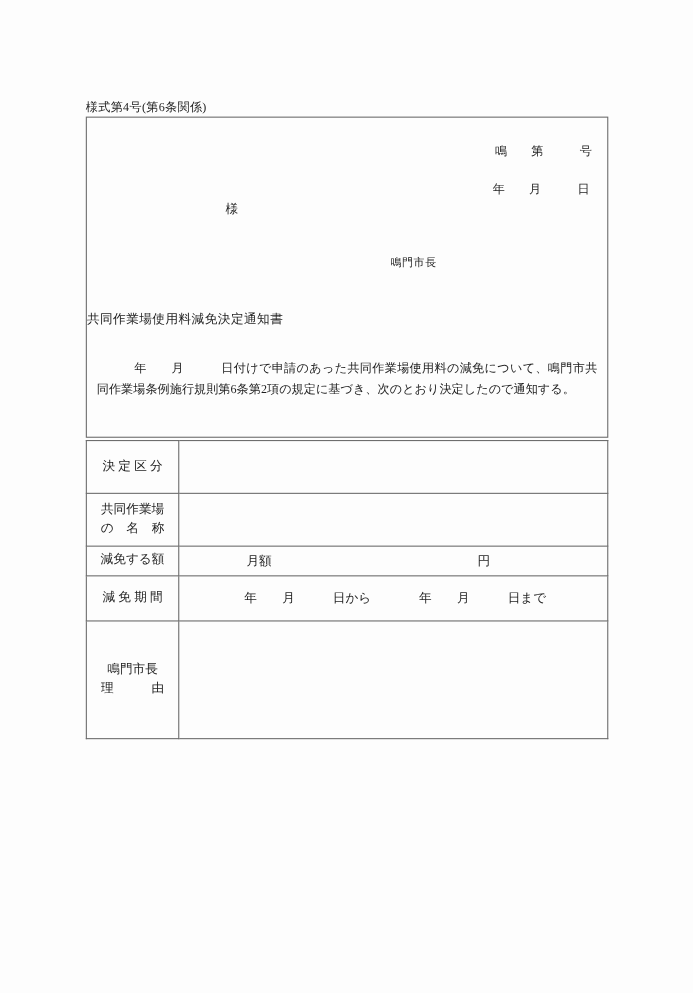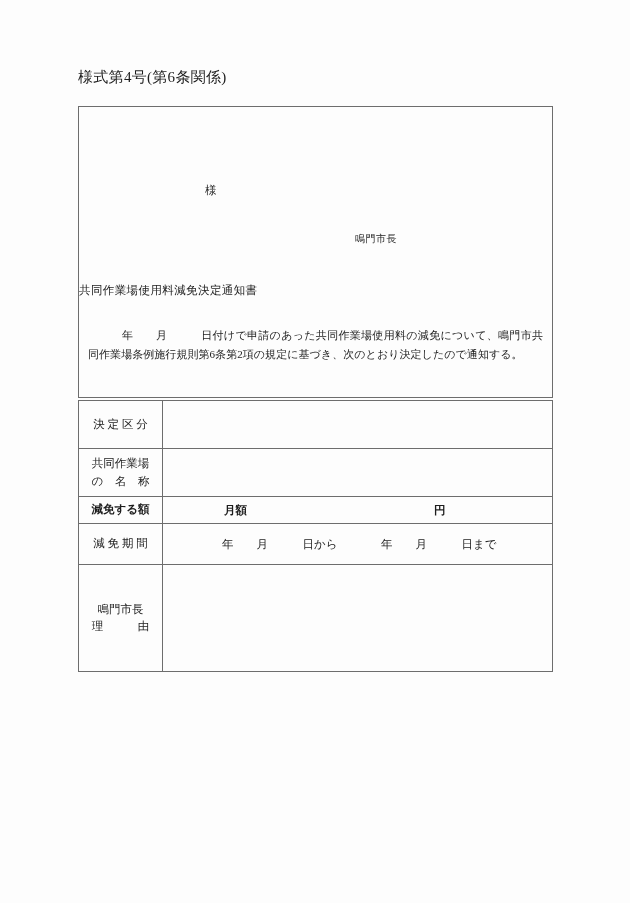--- a/index.html
+++ b/index.html
@@ -20,22 +20,22 @@
   .page {
     position: absolute;
     inset: 0;
     background: #fdfdfd;
   }
 
   
   .form-no {
     position: absolute;
     left: 78px;
-    top: 68px;
-    font-size: 15px;
+    top: 90px;
+    font-size: 11px;
     letter-spacing: 0.3px;
     white-space: nowrap;
   }
 
   
   .upper-box {
     position: absolute;
     left: 78px;
     top: 106px;
     width: 475px;
@@ -122,21 +122,21 @@
     text-align: center;
     line-height: 1.5;
     padding: 2px 0;
     white-space: pre-line;
   }
   td.val {
     padding-left: 0;
   }
   .r1 { height: 48px; }
   .r2 { height: 48px; }
-  .r3 { height: 27px; font-weight: bold; }
+  .r3 { height: 27px; }
   .r4 { height: 41px; }
   .r5 { height: 107px; }
 
   .amount-row {
     position: relative;
     height: 100%;
     font-size: 11.5px;
   }
   .amount-row .amount-label {
     position: absolute;
@@ -173,20 +173,24 @@
 </style>
 </head>
 <body>
 
 <div class="page">
 
   <div class="form-no">様式第4号(第6条関係)</div>
 
   <div class="upper-box">
 
+    <div class="doc-number">
+      <span>鳴　　第　　　号</span>
+      <span class="line2">年　　月　　　日</span>
+    </div>
 
     <div class="addressee">様</div>
 
     <div class="issuer">鳴門市長</div>
 
     <div class="doc-title">共同作業場使用料減免決定通知書</div>
 
     <div class="body-text">年　　月　　　日付けで申請のあった共同作業場使用料の減免について、鳴門市共同作業場条例施行規則第6条第2項の規定に基づき、次のとおり決定したので通知する。</div>
 
   </div>

